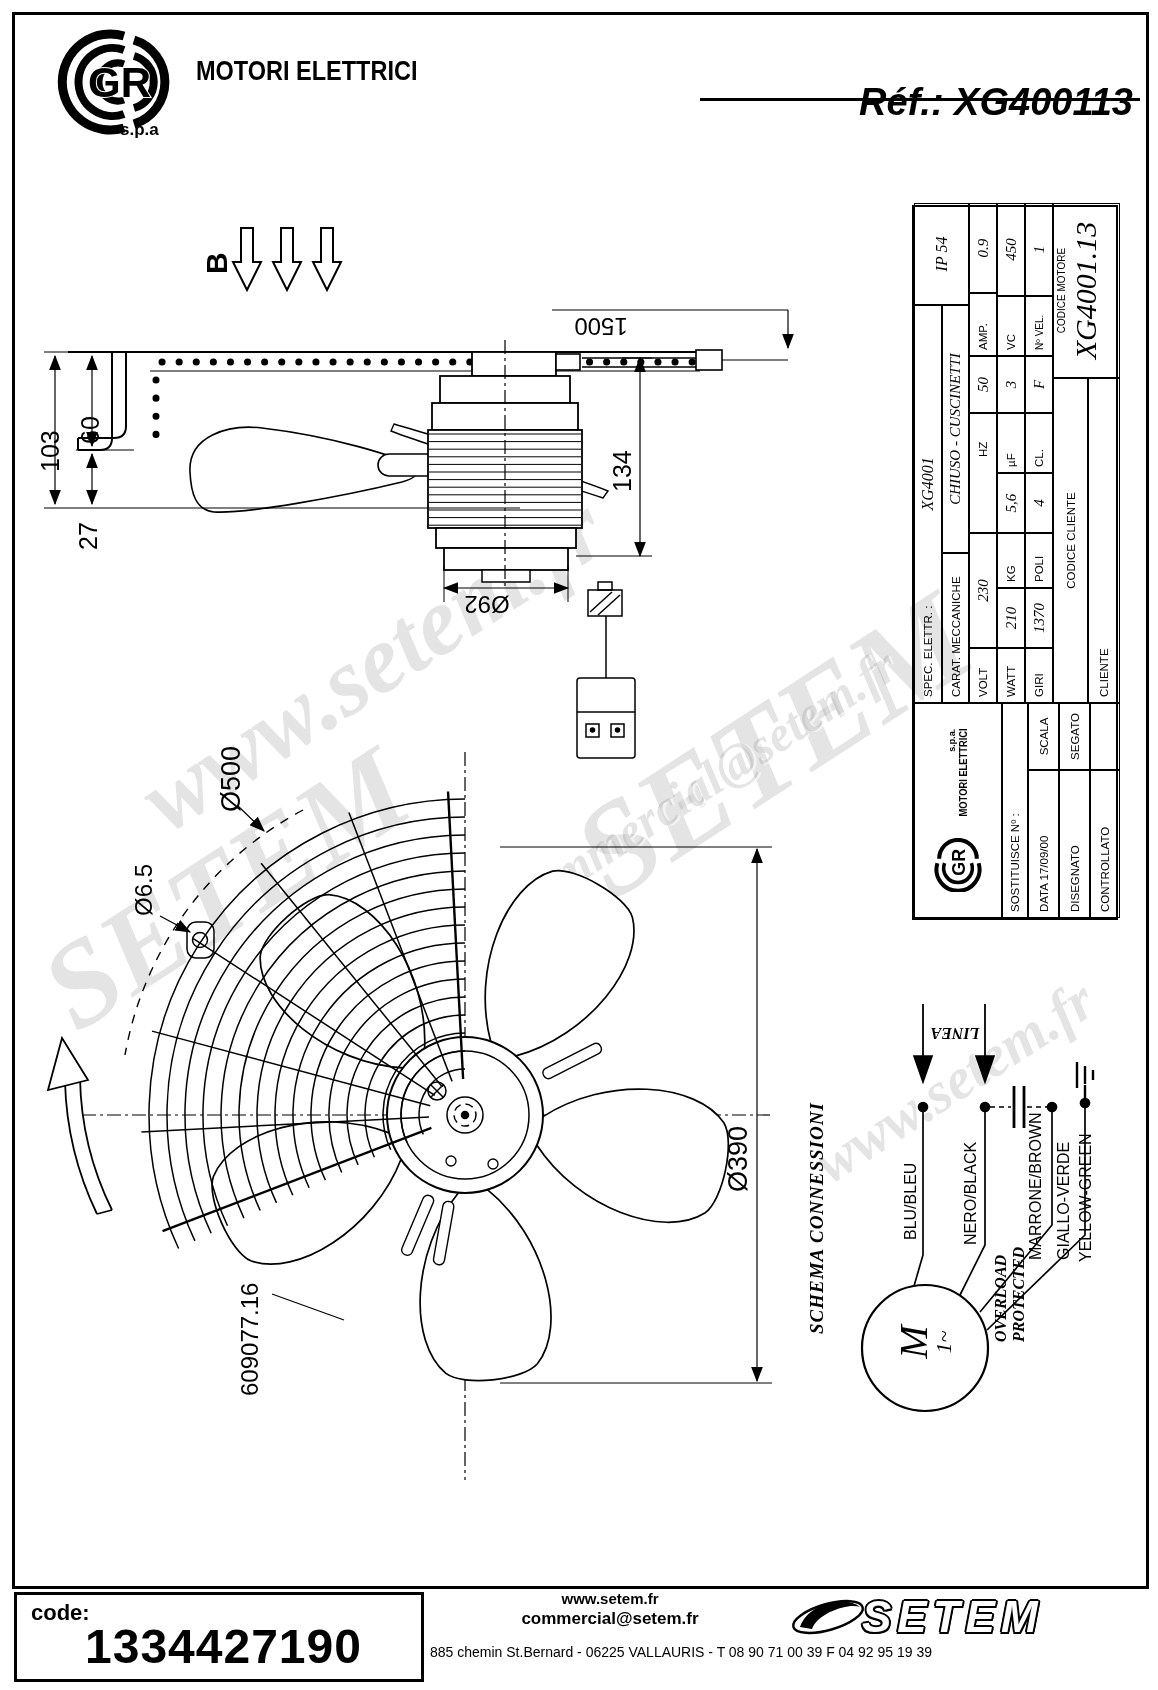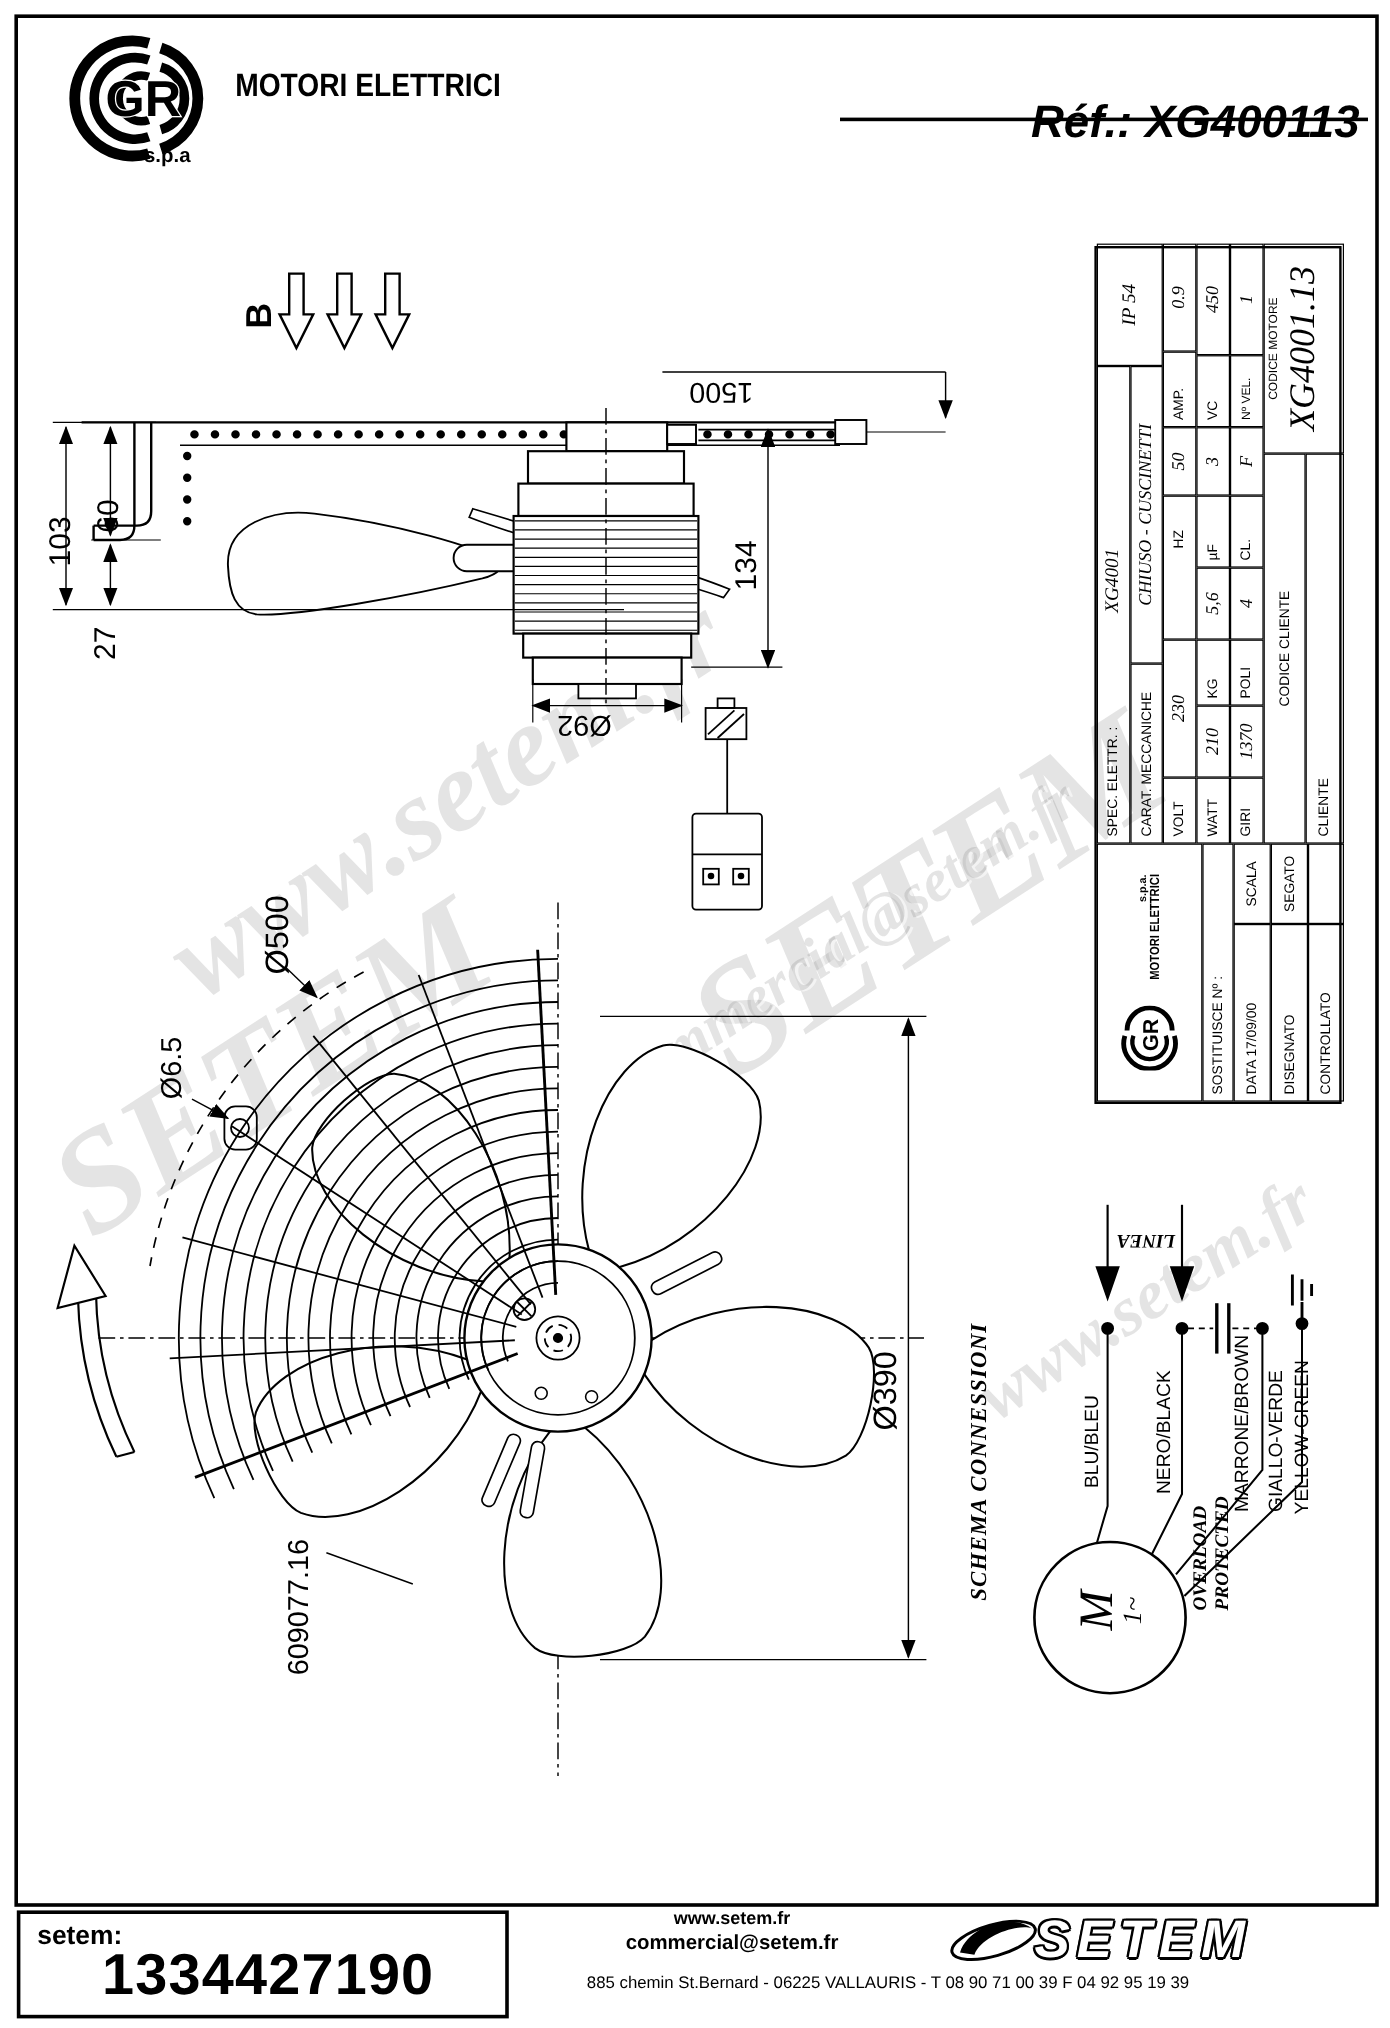--- a/index.html
+++ b/index.html
@@ -322,25 +322,25 @@
 
     <div class="tc" style="left:215px;top:139px;width:325px;height:35px;">CODICE CLIENTE</div>
     <div class="tc tl" style="left:215px;top:174px;width:325px;height:32px;">CLIENTE</div>
     <div class="tc" style="left:540px;top:139px;width:175px;height:67px;flex-direction:column;justify-content:flex-start;">
       <span style="font-size:10px;margin-top:2px;">CODICE MOTORE</span>
       <span class="tv" style="font-size:30px;margin-top:2px;">XG4001.13</span>
     </div>
   </div>
 
   <div class="abs" style="left:14px;top:1592px;width:410px;height:90px;border:3.5px solid #000;box-sizing:border-box;">
-    <span class="abs" style="left:14px;top:5px;font:bold 22px 'Liberation Sans',sans-serif;">setem:</span>
+    <span class="abs" style="left:14px;top:5px;font:bold 22px 'Liberation Sans',sans-serif;">code:</span>
     <span class="abs" style="left:68px;top:24px;font:bold 48px 'Liberation Sans',sans-serif;letter-spacing:1px;">1334427190</span>
   </div>
   <div class="abs" style="left:450px;top:1590px;width:320px;text-align:center;font:bold 15px 'Liberation Sans',sans-serif;">www.setem.fr</div>
   <div class="abs" style="left:450px;top:1609px;width:320px;text-align:center;font:bold 17px 'Liberation Sans',sans-serif;">commercial@setem.fr</div>
-  <div class="abs" style="left:430px;top:1644px;width:620px;text-align:center;font:14px 'Liberation Sans',sans-serif;">885 chemin St.Bernard  -  06225 VALLAURIS  -  T 08 90 71 00 39   F 04 92 95 19 39</div>
+  <div class="abs" style="left:430px;top:1644px;width:620px;font:14px 'Liberation Sans',sans-serif;">885 chemin St.Bernard  -  06225 VALLAURIS  -  T 08 90 71 00 39   F 04 92 95 19 39</div>
   <svg style="left:788px;top:1583px;" width="80" height="62" viewBox="0 0 80 62">
     <ellipse cx="40" cy="34" rx="36" ry="13" fill="none" stroke="#000" stroke-width="2.5" transform="rotate(-16 40 34)"></ellipse>
     <path d="M12,44 C20,20 58,12 72,24 C60,20 30,30 24,46 Z" fill="#000"></path>
   </svg>
   <div class="abs outline-text" style="left:862px;top:1592px;font:italic 900 44px 'Liberation Sans',sans-serif;letter-spacing:6px;">SETEM</div>
 
 </div>
 
 </body></html>

